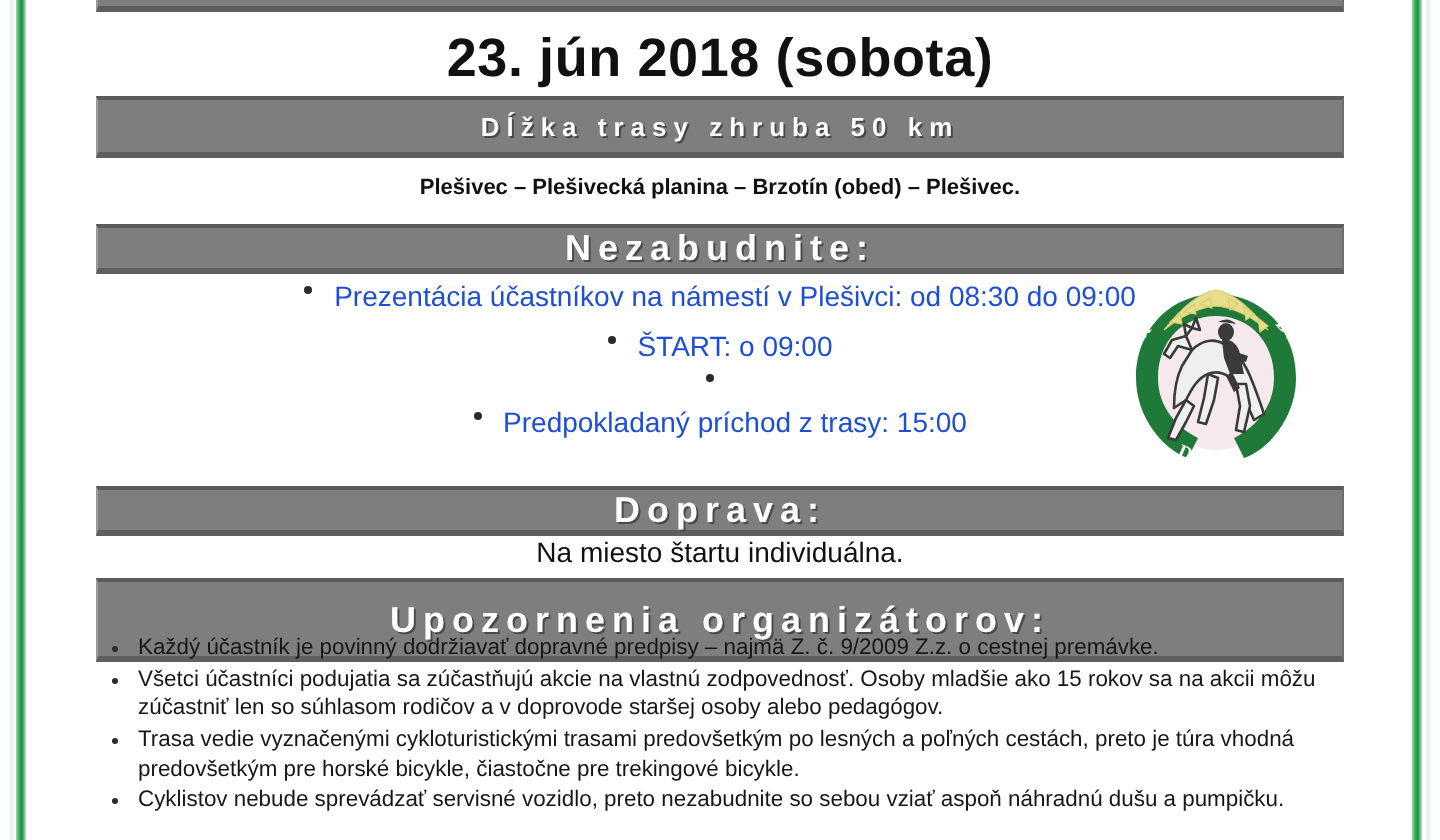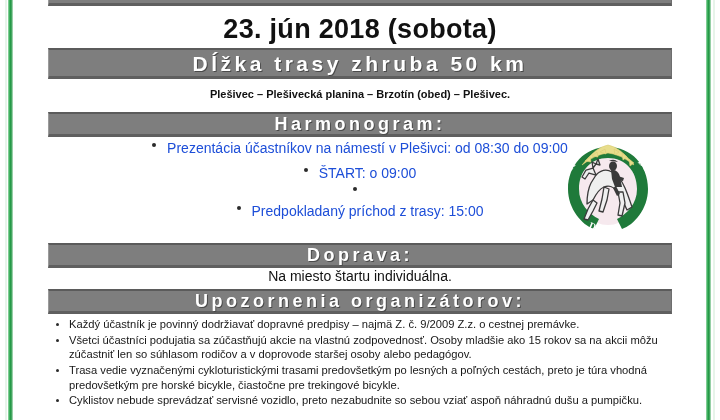--- a/index.html
+++ b/index.html
@@ -79,35 +79,35 @@
   }
 
   .bar-termin {
     top: -16px;
     height: 22px;
     font-size: 17px;
   }
   .bar-dlzka {
     top: 48px;
     height: 31px;
-    font-size: 21px;
+    font-size: 13px;
   }
   .bar-harmonogram {
     top: 112px;
     height: 25px;
     font-size: 18px;
   }
   .bar-doprava {
     top: 243px;
     height: 25px;
     font-size: 18px;
   }
   .bar-upozornenia {
     top: 289px;
-    height: 25px;
+    height: 42px;
     font-size: 18px;
   }
 
   
   .centered-line {
     position: absolute;
     left: 0;
     right: 0;
     text-align: center;
     font-weight: bold;
@@ -205,21 +205,21 @@
   <div class="content">
 
     <div class="bar bar-termin clipped-top">TERMÍN:</div>
 
     <div class="centered-line date-line">23. jún 2018 (sobota)</div>
 
     <div class="bar bar-dlzka">Dĺžka trasy zhruba 50 km</div>
 
     <div class="centered-line route-line">Plešivec – Plešivecká planina – Brzotín (obed) – Plešivec.</div>
 
-    <div class="bar bar-harmonogram">Harmonogram:</div>
+    <div class="bar bar-harmonogram">Nezabudnite:</div>
 
     <div class="schedule" id="schedule-list">
         <div class="schedule-item">
           <span class="dot"></span>
           <span class="txt">Prezentácia účastníkov na námestí v Plešivci: od 08:30 do 09:00</span>
         </div>
         <div class="schedule-item bold">
           <span class="dot"></span>
           <span class="txt">ŠTART: o 09:00</span>
         </div>

